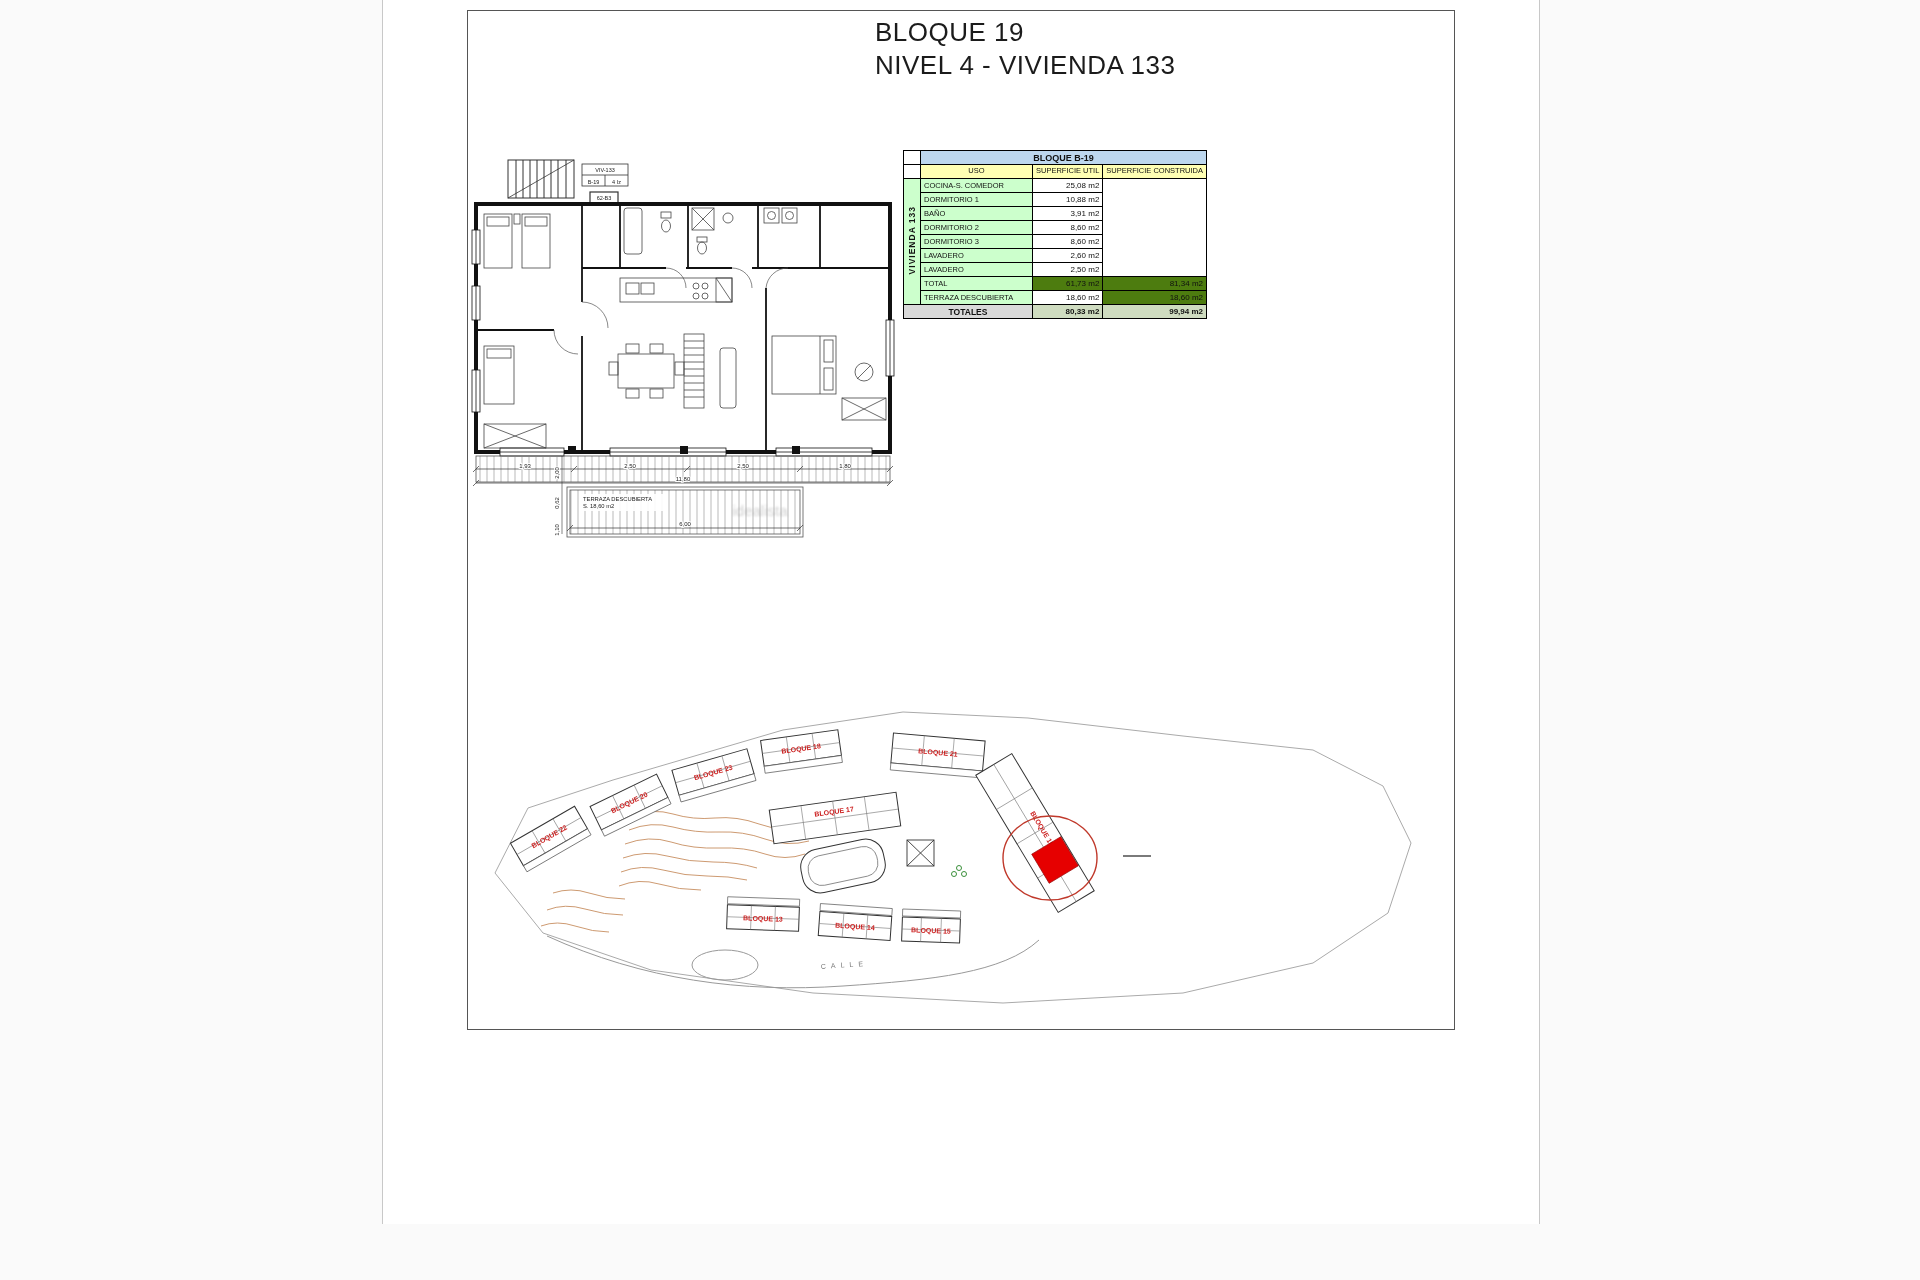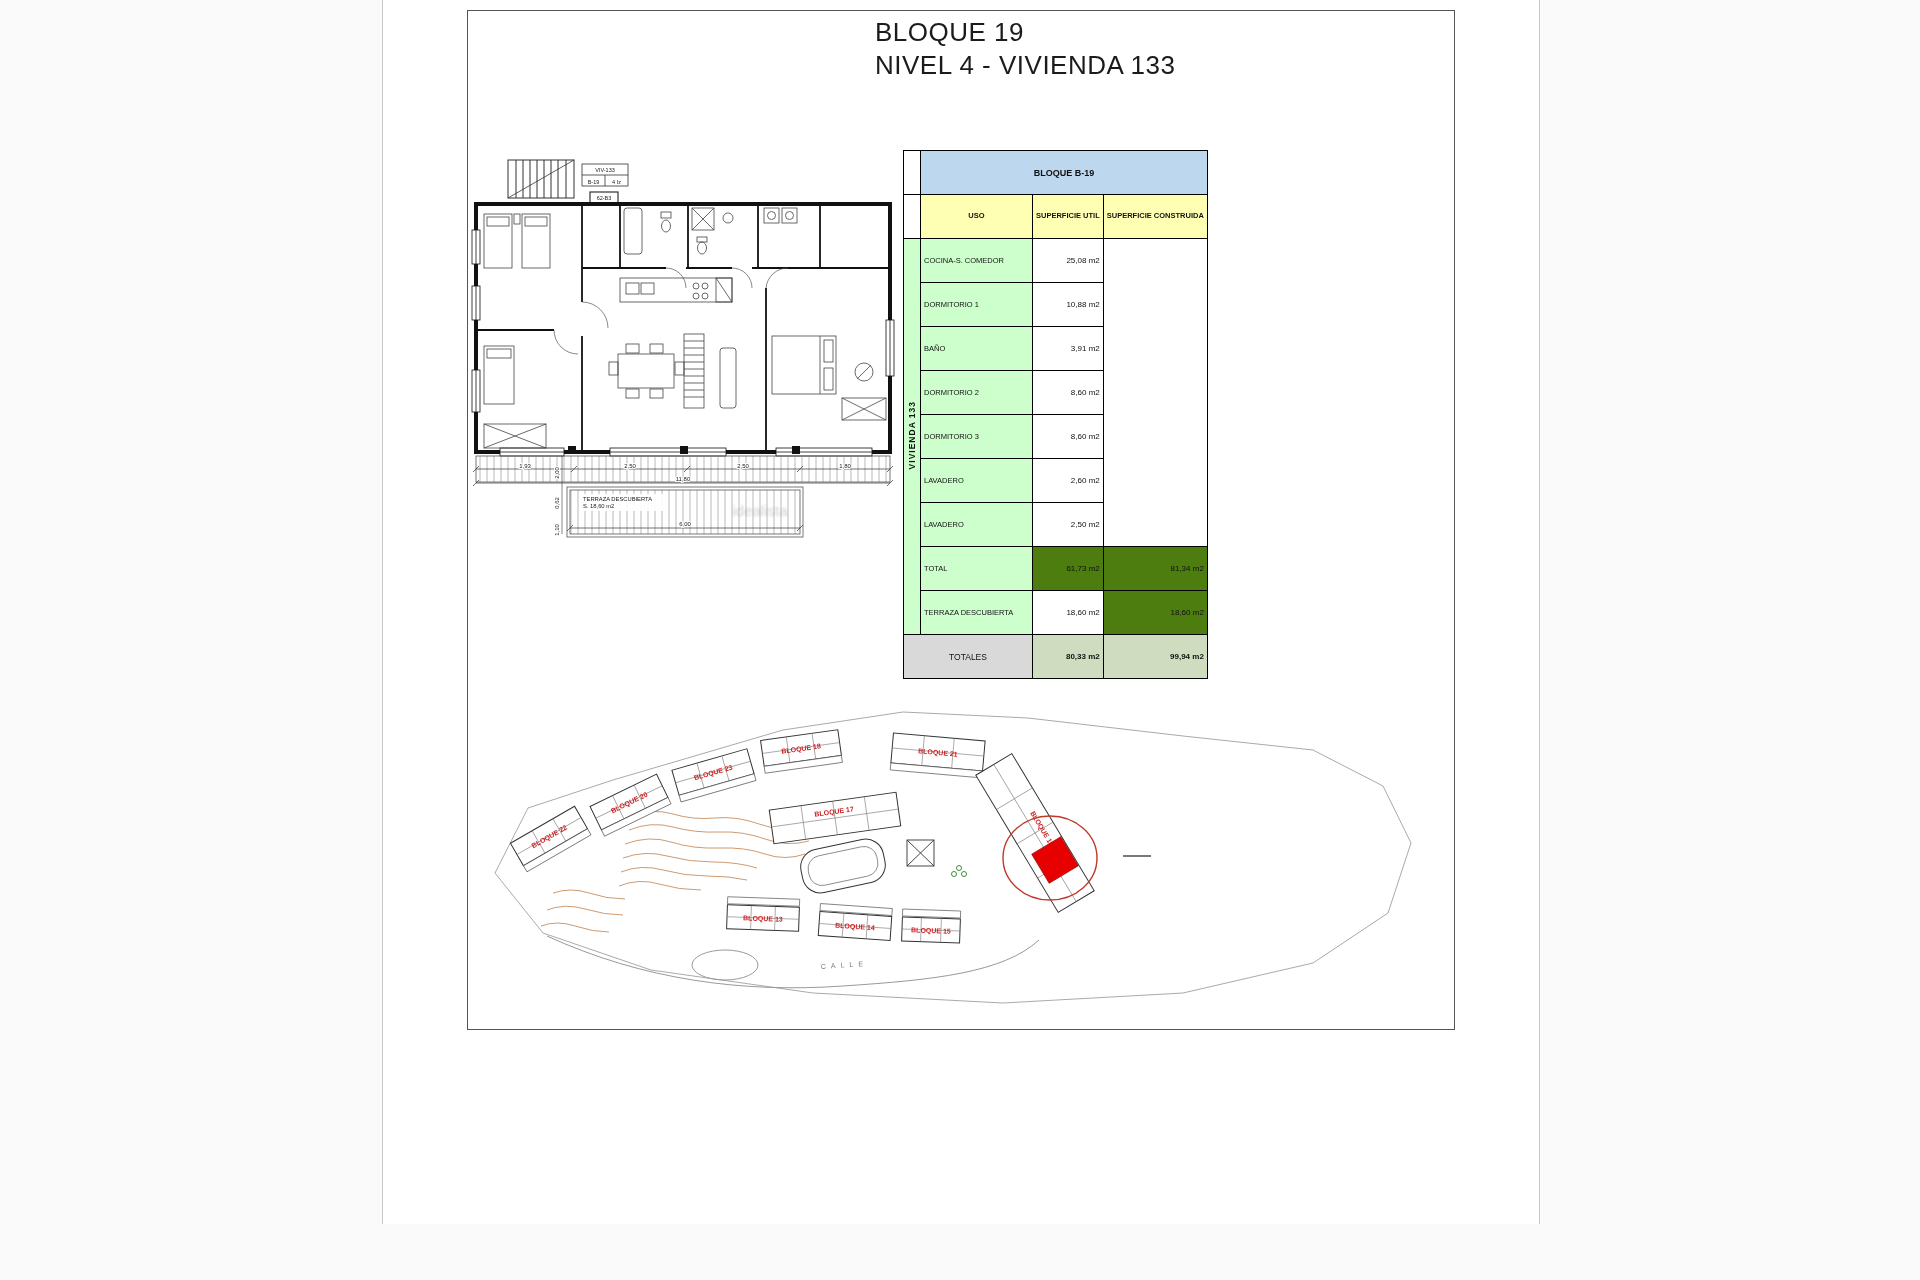--- a/index.html
+++ b/index.html
@@ -26,31 +26,31 @@
   .svg-small-text{font-size:5.5px;fill:#222;text-anchor:middle;}
   .terr-text{font-size:5.8px;fill:#222;}
   .bldg rect{fill:#fff;stroke:#333;stroke-width:1;}
   .bldg rect.strip{stroke-width:.7;stroke:#555;}
   .bldg line{stroke:#777;stroke-width:.6;}
   .bldg text{fill:#c22;font-size:7px;text-anchor:middle;font-weight:bold;}
 
   
   .areas-wrap{position:absolute;left:520px;top:150px;}
   table.areas{border-collapse:collapse;table-layout:fixed;font-size:8px;color:#111;}
-  table.areas td{border:1px solid #000;padding:16px 3px;height:11px;overflow:hidden;white-space:nowrap;}
+  table.areas td{border:1px solid #000;padding:1px 3px;height:11px;overflow:hidden;white-space:nowrap;}
   td.noborder{border:none;background:transparent;}
   td.h-blue{background:#bdd7ee;font-weight:bold;text-align:center;font-size:9px;height:13px;}
-  td.h-yel{background:#ffffb3;font-weight:bold;text-align:center;font-size:7.5px;white-space:normal;line-height:1.1;height:24px;}
+  td.h-yel{background:#ffffb3;font-weight:normal;text-align:center;font-size:7.5px;white-space:normal;line-height:1.1;height:24px;}
   td.strip-cell{background:#ccffcc;text-align:center;vertical-align:middle;padding:0;}
   .vtext{writing-mode:vertical-rl;transform:rotate(180deg);font-weight:bold;font-size:8.5px;letter-spacing:1px;display:inline-block;}
   td.rname{background:#ccffcc;font-weight:normal;font-size:7.5px;}
   td.rval{background:#fff;text-align:right;font-size:8px;}
   td.merged{background:#fff;}
   td.g2{background:#4d7c0f;}
-  td.totales{background:#d9d9d9;font-weight:normal;text-align:center;font-size:8.5px;height:14px;}
+  td.totales{background:#d9d9d9;font-weight:bold;text-align:center;font-size:8.5px;height:14px;}
   td.g3{background:#cfdcc0;font-weight:bold;}
 </style>
 </head>
 <body>
 
 <div class="sheet">
   <div class="frame"></div>
 
   <div class="title">
     <div>BLOQUE 19</div>

